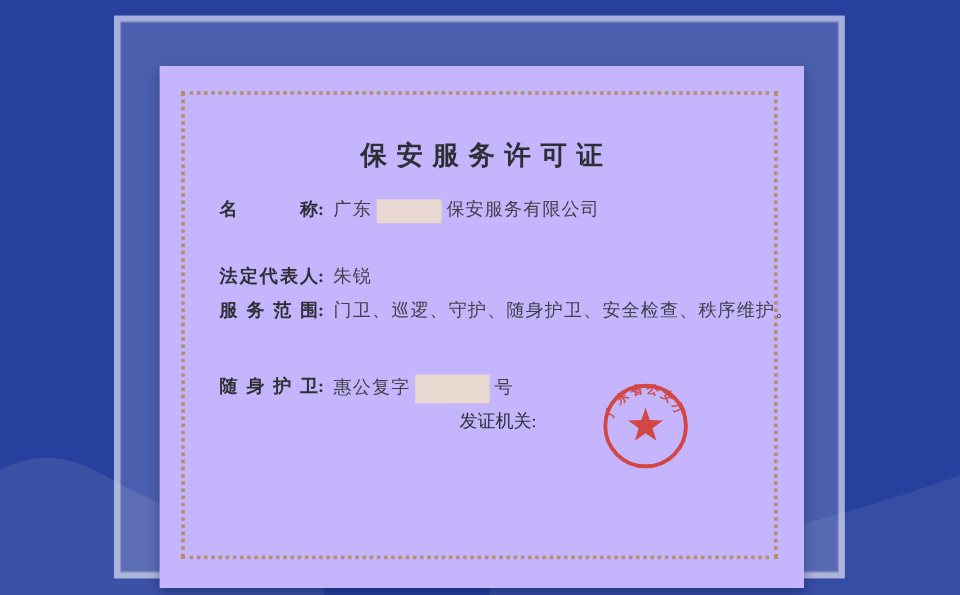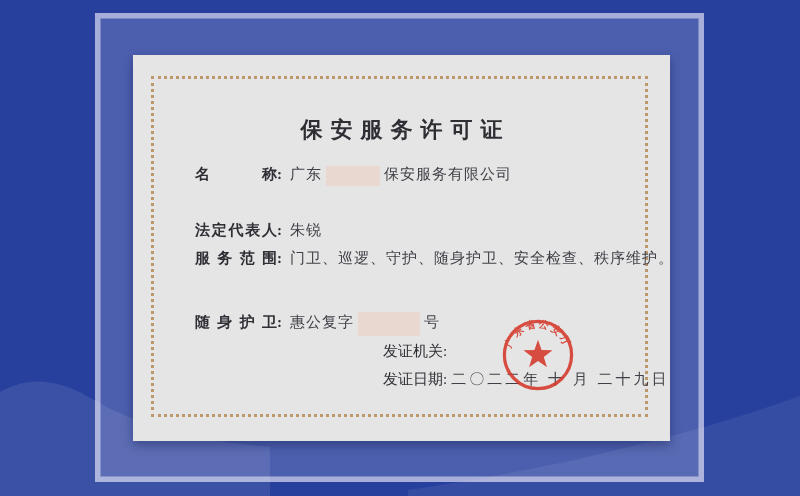--- a/index.html
+++ b/index.html
@@ -14,22 +14,22 @@
     position:absolute; left:95px; top:13px; width:609px; height:469px;
     background:#4c5fae;
     border:5px solid #a7aed9;
     box-shadow: inset 0 0 0 1px #7d89c4;
   }
   .waves {
     position:absolute; left:0; top:0; width:800px; height:496px;
     pointer-events:none;
   }
   .paper {
-    position:absolute; left:133px; top:55px; width:537px; height:386px;
-    background:#e5e5e5;
+    position:absolute; left:133px; top:55px; width:537px; height:435px;
+    background:#c4b5fd;
     box-shadow:0 4px 10px rgba(8,16,60,.38);
   }
   .deco-border {
     position:absolute; left:18px; top:21px; right:22px; bottom:24px;
     border:3px dotted #b2854e;
     opacity:.8;
     pointer-events:none;
   }
   .cert-title {
     position:absolute; left:0; top:60px; width:100%;
@@ -38,21 +38,21 @@
     letter-spacing:8px; text-indent:8px;
   }
   .serial-line {
     position:absolute; left:372px; top:80px;
     display:flex; align-items:center; gap:6px;
     font-size:11px; color:#6f6760; letter-spacing:1px;
   }
   .redact { display:inline-block; background:#e9d8d0; vertical-align:middle; border-radius:1px; }
   .serial-box { width:57px; height:22px; }
 
-  .row { position:absolute; left:50px; font-size:15px; color:#33333a; white-space:nowrap;margin-left:12px; }
+  .row { position:absolute; left:50px; font-size:15px; color:#33333a; white-space:nowrap; }
   .flabel {
     display:inline-block; width:82px;
     text-align:justify; text-align-last:justify;
     font-weight:bold; color:#2f2f36;
   }
   .fcolon { font-weight:bold; color:#2f2f36; margin-right:8px; }
   .fvalue { color:#413f47; letter-spacing:1px; }
   .row-name    { top:110px; }
   .row-address { top:138px; }
   .row-legal   { top:166px; }
@@ -107,23 +107,20 @@
 
 
   <div class="row row-approval">
     <span class="flabel">随身护卫</span><span class="fcolon">:</span><span class="fvalue">惠公复字</span><span class="redact approval-box"></span><span class="fvalue">号</span>
   </div>
 
   <div class="issue-row issue-authority">
     <span class="issue-label">发证机关:</span>
   </div>
 
-  <div class="issue-row issue-date">
-    <span class="issue-label">发证日期:</span><span class="date-value">二〇二二年 十 月 二十九日</span>
-  </div>
 
   <svg class="seal" viewBox="0 0 110 110" aria-hidden="true">
     <circle cx="55" cy="55" r="33" fill="none" stroke="#d5382b" stroke-width="3.2"></circle>
     <polygon fill="#d5382b" points="55,40 58.5,50.1 69.3,50.4 60.7,56.9 63.8,67.1 55,61 46.2,67.1 49.3,56.9 40.7,50.4 51.5,50.1"></polygon>
     <path id="sealArc" d="M 29.6 64.2 A 27 27 0 1 1 80.4 64.2" fill="none"></path>
     <text font-size="10" fill="#d5382b" letter-spacing="2" font-weight="bold">
       <textPath href="#sealArc" startOffset="50%" text-anchor="middle">广东省公安厅</textPath>
     </text>
   </svg>
 </div>

